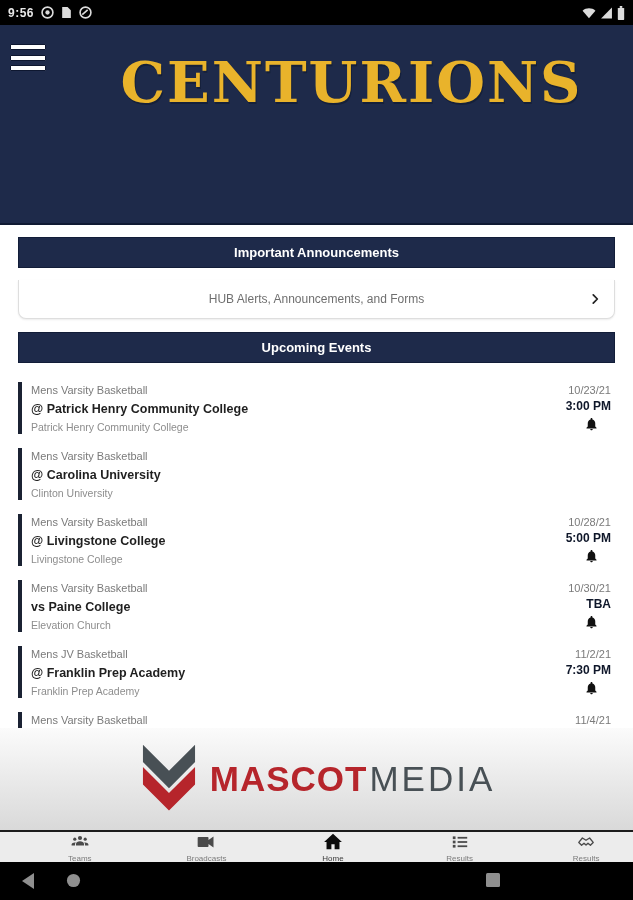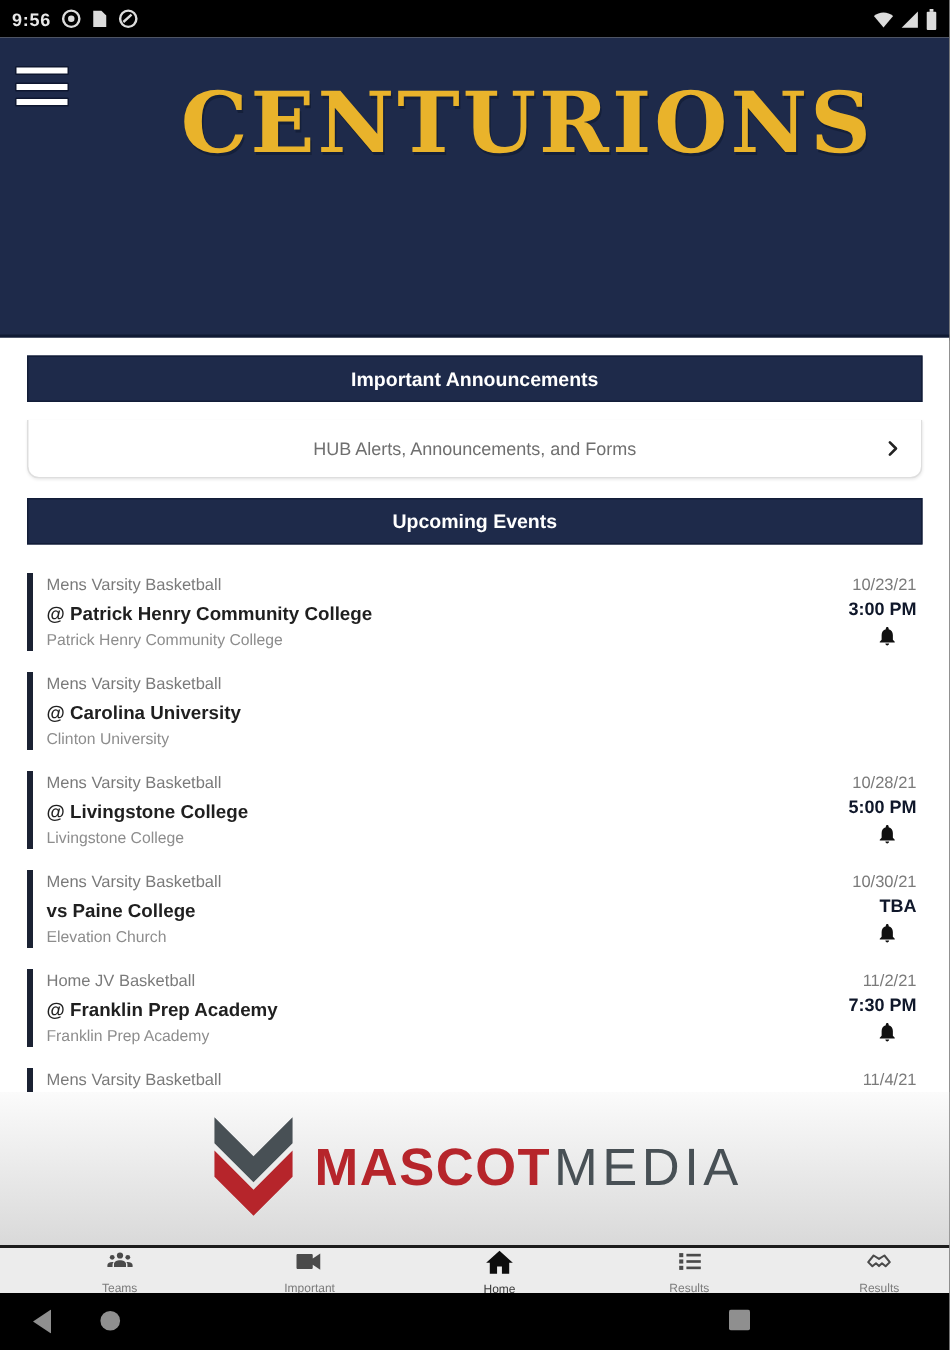--- a/index.html
+++ b/index.html
@@ -206,21 +206,21 @@
               <svg width="15" height="16" viewBox="0 0 24 24">
                 <path d="M12 22c1.1 0 2-.9 2-2h-4c0 1.1.9 2 2 2zm6-6v-5c0-3.07-1.64-5.64-4.5-6.32V4c0-.83-.67-1.5-1.5-1.5S10.5 3.17 10.5 4v.68C7.63 5.36 6 7.92 6 11v5l-2 2v1h16v-1l-2-2z" fill="#111"></path>
               </svg>
             </div>
           </div>
         </div>
 
         <div class="event-row">
           <div class="event-accent"></div>
           <div class="event-info">
-            <div class="event-sport">Home JV Basketball</div>
+            <div class="event-sport">Mens JV Basketball</div>
             <div class="event-matchup">@ Franklin Prep Academy</div>
             <div class="event-location">Franklin Prep Academy</div>
           </div>
           <div class="event-meta">
             <div class="event-date">11/2/21</div>
             <div class="event-time">7:30 PM</div>
             <div class="event-bell">
               <svg width="15" height="16" viewBox="0 0 24 24">
                 <path d="M12 22c1.1 0 2-.9 2-2h-4c0 1.1.9 2 2 2zm6-6v-5c0-3.07-1.64-5.64-4.5-6.32V4c0-.83-.67-1.5-1.5-1.5S10.5 3.17 10.5 4v.68C7.63 5.36 6 7.92 6 11v5l-2 2v1h16v-1l-2-2z" fill="#111"></path>
               </svg>
@@ -273,21 +273,21 @@
           </svg>
       </span>
       <span class="nav-label">Teams</span>
     </div>
     <div class="nav-item">
       <span>
         <svg width="20" height="16" viewBox="0 0 24 18" fill="currentColor">
             <path d="M15 6.5V4c0-.55-.45-1-1-1H3c-.55 0-1 .45-1 1v10c0 .55.45 1 1 1h11c.55 0 1-.45 1-1v-2.5l6 4v-13z"></path>
           </svg>
       </span>
-      <span class="nav-label">Important</span>
+      <span class="nav-label">Broadcasts</span>
     </div>
     <div class="nav-item active">
       <span>
         <svg width="20" height="17" viewBox="0 0 24 21" fill="currentColor">
             <path d="M12 1L1 11h3v9h6v-6h4v6h6v-9h3z"></path>
           </svg>
       </span>
       <span class="nav-label">Home</span>
     </div>
     <div class="nav-item">

